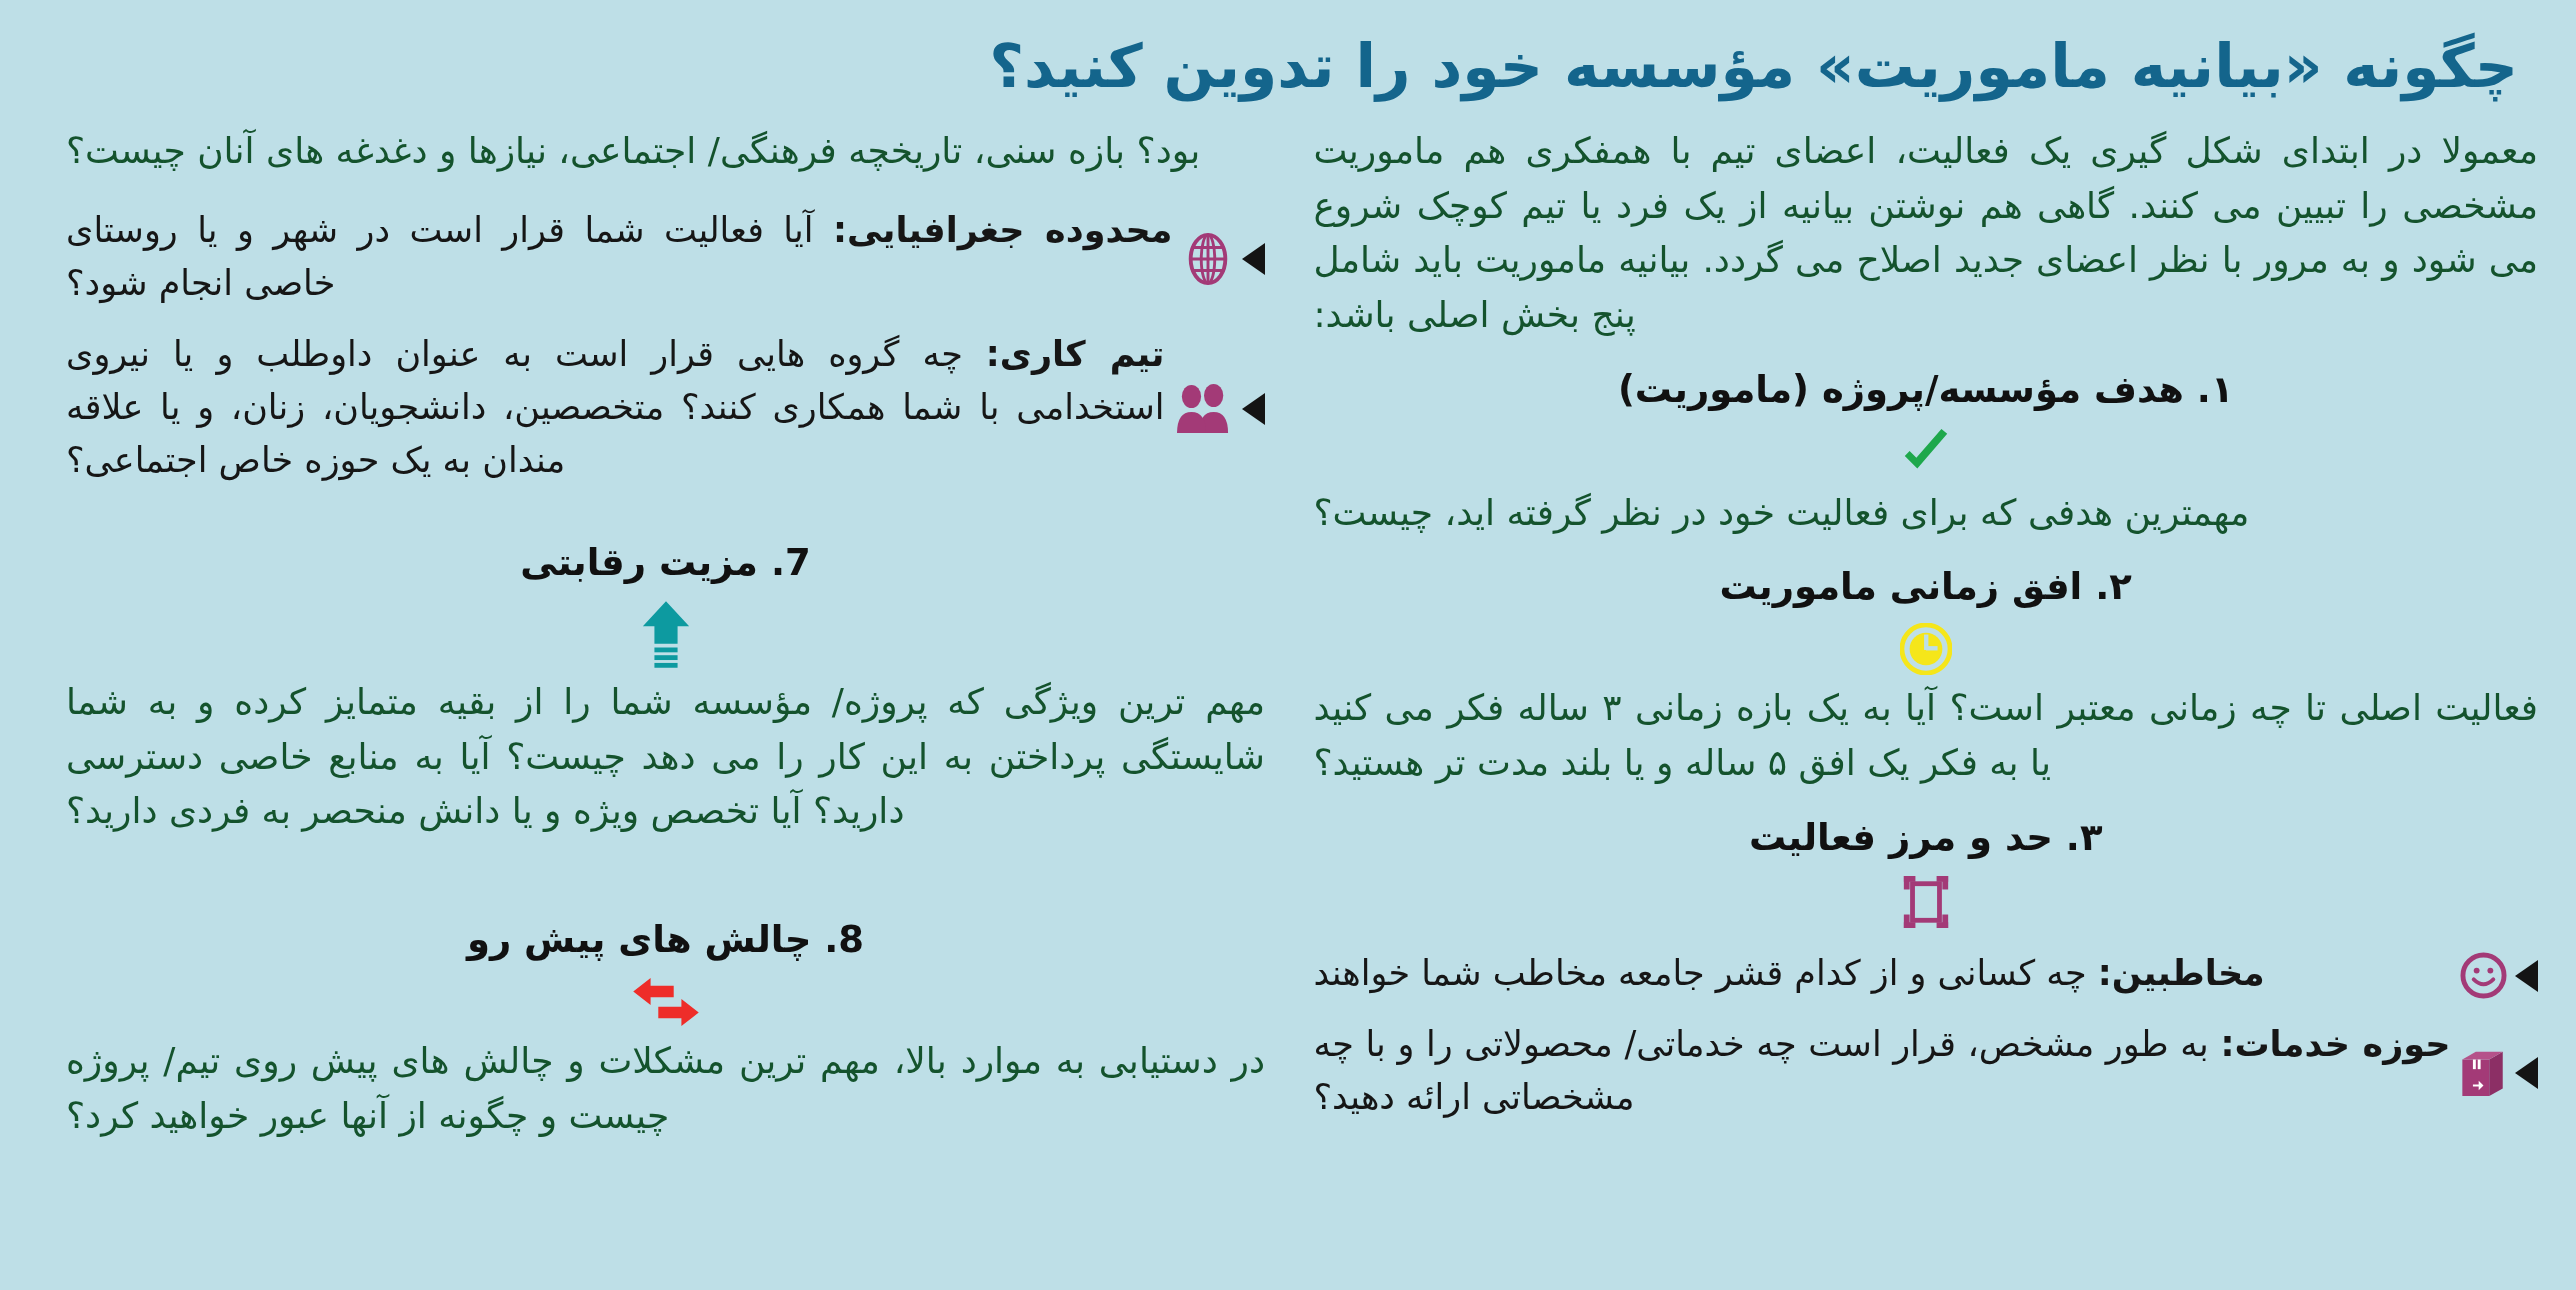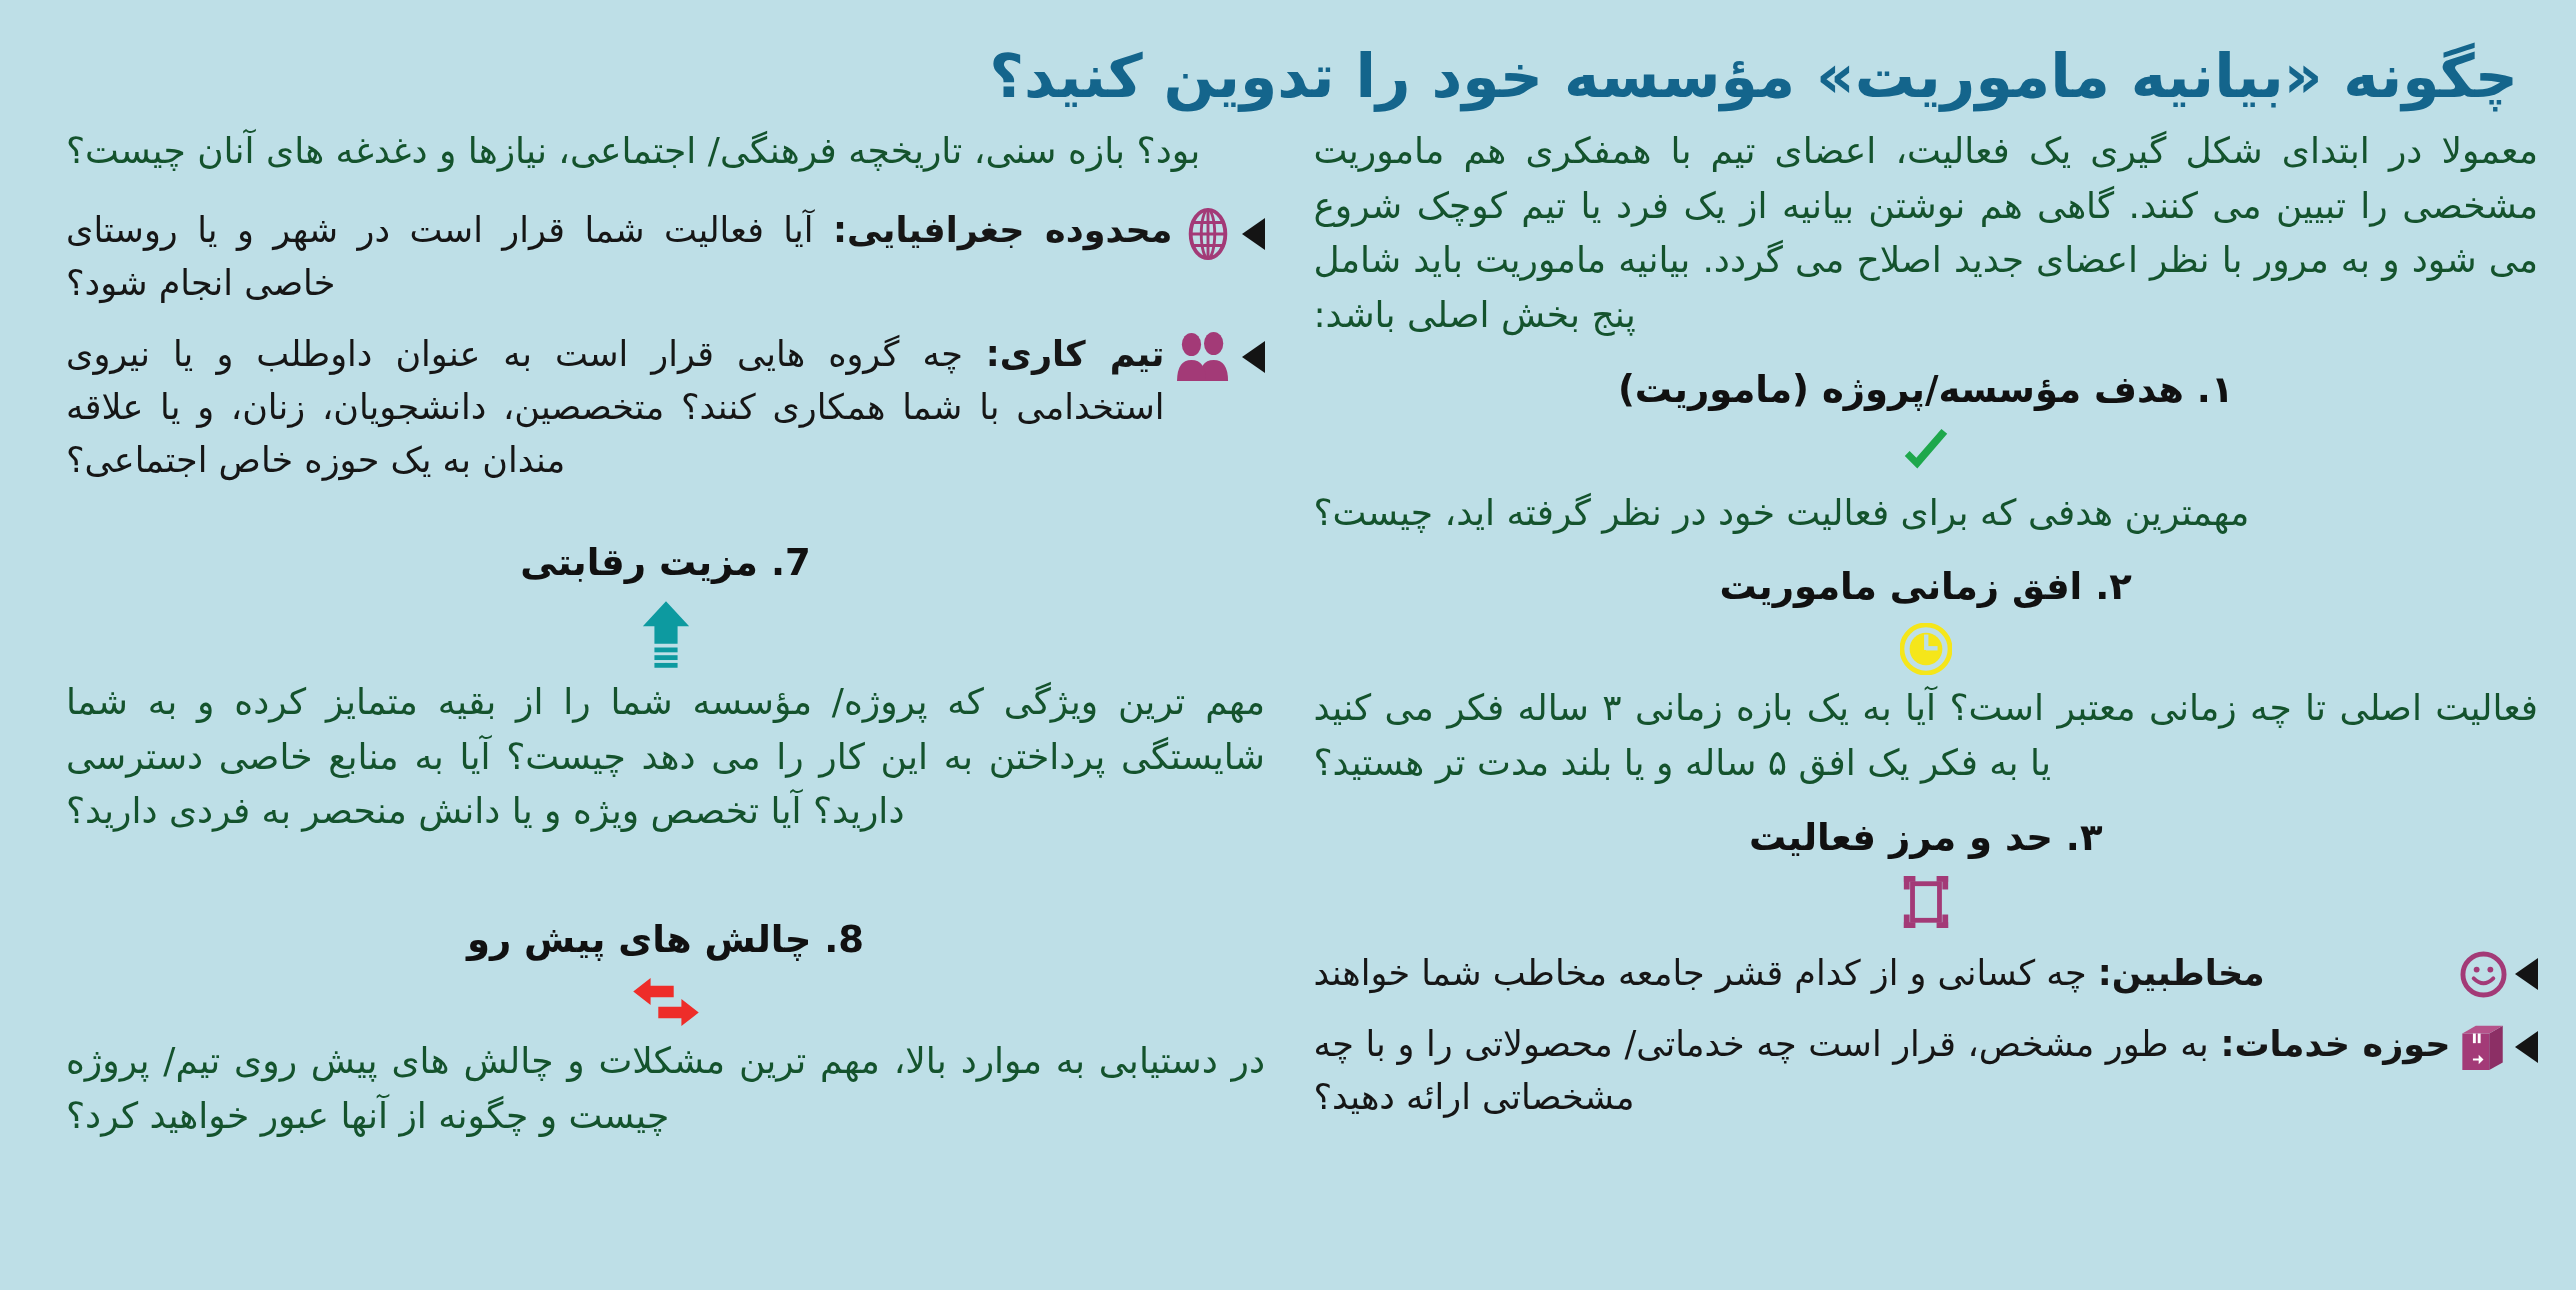--- a/index.html
+++ b/index.html
@@ -20,21 +20,21 @@
     position: relative;
     width: 2576px;
     height: 1290px;
     background: #bedfe7;
     box-sizing: border-box;
   }
 
   
   .title-bar {
     position: absolute;
-    top: 25px;
+    top: 15px;
     right: 0;
     left: 0;
     height: 102px;
     display: flex;
     align-items: center;
     justify-content: flex-start;
     padding-right: 58px;
     box-sizing: border-box;
   }
   .page-title {
@@ -102,21 +102,21 @@
     color: #111;
     font-size: 37px;
     font-weight: bold;
     white-space: nowrap;
     line-height: 1.2;
   }
 
   .bullet-row {
     display: flex;
     flex-direction: row;
-    align-items: flex-start;
+    align-items: center;
     justify-content: flex-end;
     gap: 9.7px;
     margin: 17.5px 0 15.5px 0;
     direction: rtl;
   }
   .bullet-row .bullet-body {
     flex: 1 1 auto;
     color: #161616;
     font-size: 35px;
     line-height: 1.52;

